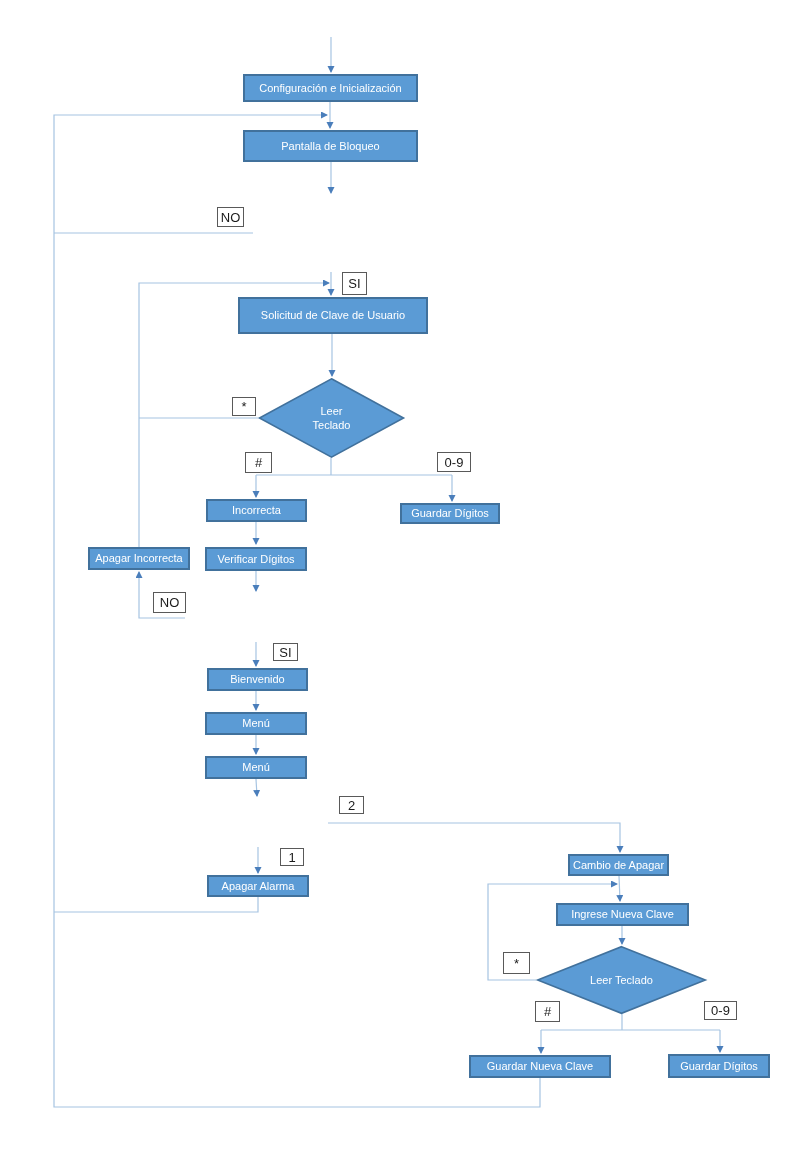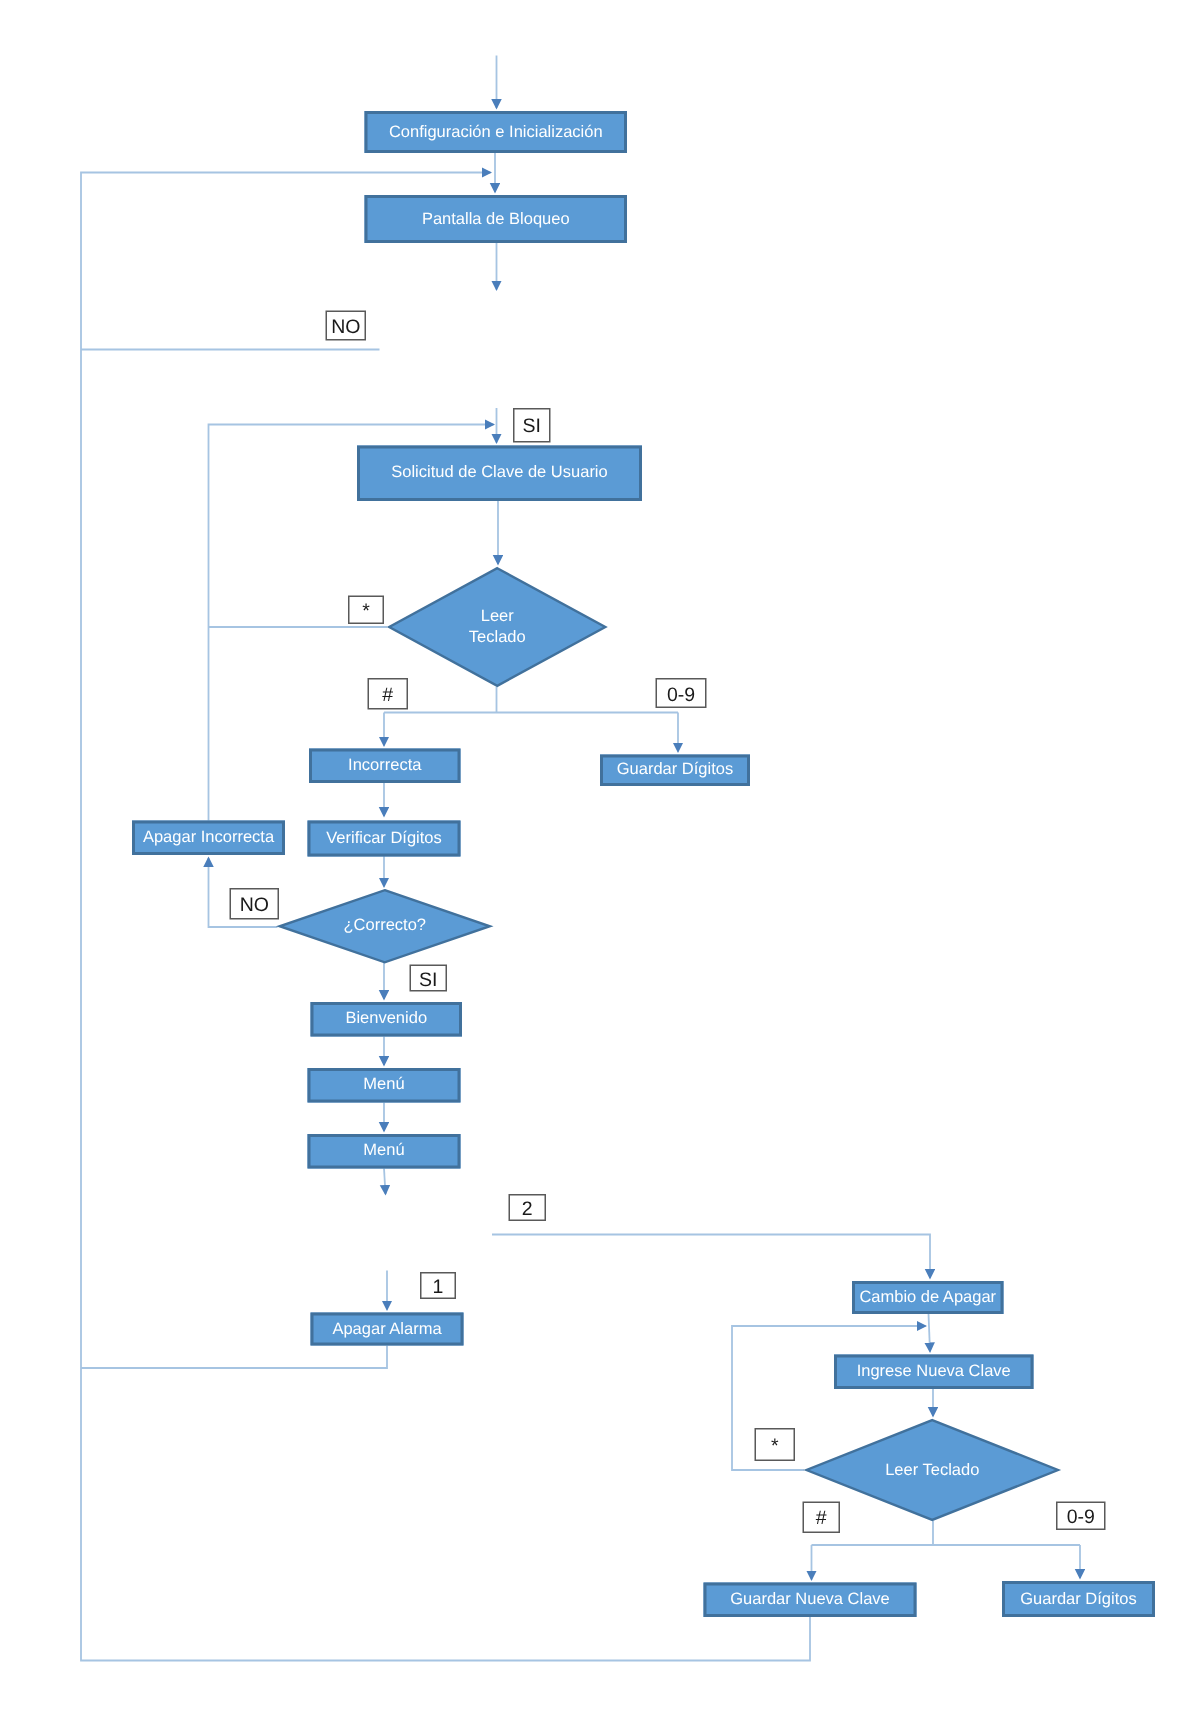--- a/index.html
+++ b/index.html
@@ -102,26 +102,20 @@
   </div>
 
   <div class="node rect" style="left:88px;top:547px;width:102px;height:23px">
     <span class="nlabel">Apagar Incorrecta</span>
   </div>
 
   <div class="node rect" style="left:205px;top:547px;width:102px;height:24px">
     <span class="nlabel">Verificar Dígitos</span>
   </div>
 
-  <div class="node diamond" style="left:185px;top:593px;width:143px;height:49px">
-    <svg viewBox="0 0 100 100" preserveAspectRatio="none">
-        <polygon points="50,1 99,50 50,99 1,50" vector-effect="non-scaling-stroke"></polygon>
-      </svg>
-    <span class="nlabel">¿Correcto?</span>
-  </div>
 
   <div class="node rect" style="left:207px;top:668px;width:101px;height:23px">
     <span class="nlabel">Bienvenido</span>
   </div>
 
   <div class="node rect" style="left:205px;top:712px;width:102px;height:23px">
     <span class="nlabel">Menú</span>
   </div>
 
   <div class="node rect" style="left:205px;top:756px;width:102px;height:23px">

